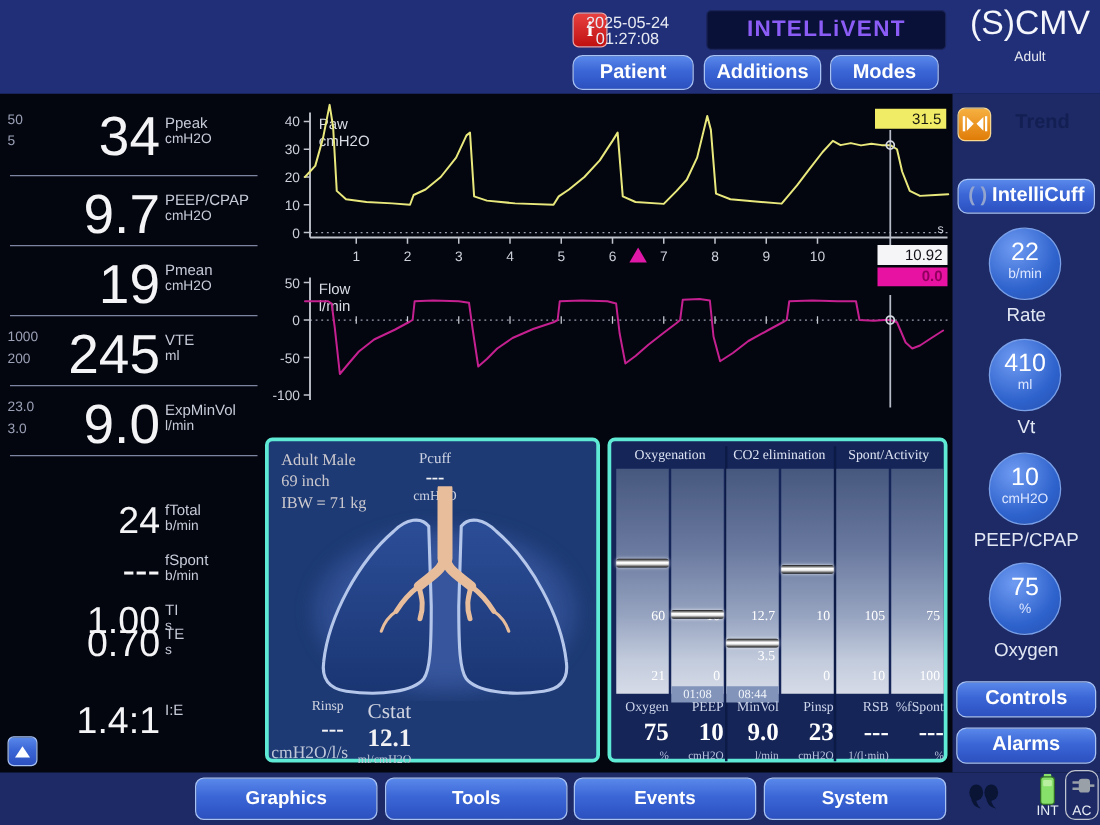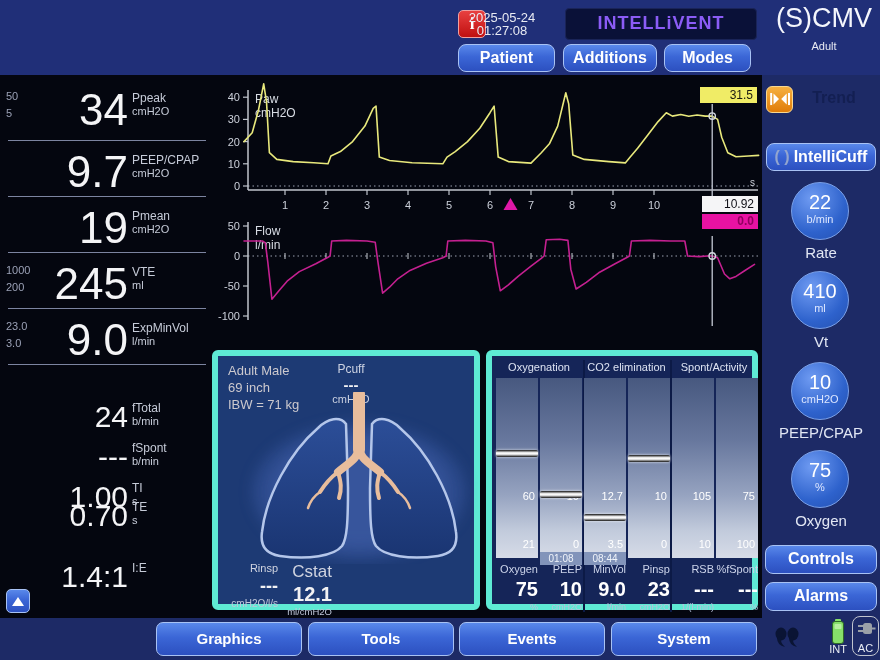--- a/index.html
+++ b/index.html
@@ -36,21 +36,21 @@
   .navbtn{position:absolute;left:6px;width:24px;height:24px;border-radius:5px;font-size:10px;
     line-height:23px;}
   #pagelabel{position:absolute;left:2px;top:548px;width:34px;font-size:11px;color:#d8dce8;text-align:center;}
   .tri-up{width:0;height:0;border-left:6px solid transparent;border-right:6px solid transparent;
     border-bottom:9px solid #fff;margin:7px auto 0;}
   .tri-down{width:0;height:0;border-left:6px solid transparent;border-right:6px solid transparent;
     border-top:9px solid #fff;margin:8px auto 0;}
   
   .vbox{position:absolute;font-size:12px;text-align:right;padding-right:4px;box-sizing:border-box;z-index:5;}
   
-  .panel{position:absolute;background:#1d3a74;border:6px solid #5eead4;border-radius:6px;box-sizing:border-box;}
+  .panel{position:absolute;background:#1d3a74;border:3px solid #5eead4;border-radius:6px;box-sizing:border-box;font-family:Liberation Serif, serif;}
   #gaugepanel{background:#152558;}
   .gcol{position:absolute;top:22px;height:180px;width:42px;
     background:linear-gradient(180deg,#47587f 0%,#68789e 35%,#96a3c0 65%,#c2cbdc 85%,#d6dbe7 100%);}
   .gnum{position:absolute;right:3px;font-size:11px;color:#fff;white-space:nowrap;}
   .gmarker{position:absolute;left:0;right:0;height:7px;border-radius:2px;
     background:linear-gradient(180deg,#101010 0%,#ffffff 40%,#f2f2f2 60%,#101010 100%);
     box-shadow:0 0 3px rgba(255,255,255,.8);}
   .gbadge{position:absolute;height:13px;background:#8294ba;color:#f0f4fa;font-size:10px;
     text-align:center;line-height:13px;}
   .ghead{position:absolute;top:5px;font-size:11px;color:#dde3f2;text-align:center;transform:translateX(-50%);white-space:nowrap;}
@@ -317,21 +317,21 @@
         <path d="M112,80 C115,90 116,97 113,106" stroke-width="4"></path>
         <path d="M154,80 C162,86 167,92 172,100" stroke-width="4"></path>
         <path d="M154,80 C151,90 150,97 153,106" stroke-width="4"></path>
         <path d="M94,100 C88,104 84,110 82,116" stroke-width="2.5"></path>
         <path d="M172,100 C178,104 182,110 184,116" stroke-width="2.5"></path>
       </g>
     </svg>
     <div class="abs" style="left:2px;top:206px;width:58px;text-align:right;">
       <div style="font-size:11px;color:#d0d4e0;">Rinsp</div>
       <div style="font-size:18px;font-weight:bold;color:#f2f2f4;line-height:24px;">---</div>
-      <div style="font-size:10px;color:#c0c8da;">cmH2O/l/s</div>
+      <div style="font-size:14px;color:#c0c8da;">cmH2O/l/s</div>
     </div>
     <div class="abs" style="left:64px;top:206px;width:50px;text-align:right;">
       <div style="font-size:17px;color:#d0d4e0;">Cstat</div>
       <div style="font-size:20px;font-weight:bold;color:#f2f2f4;line-height:24px;">12.1</div>
       <div style="font-size:9.5px;color:#c0c8da;">ml/cmH2O</div>
     </div>
   </div>
 
   <div class="panel" id="gaugepanel" style="left:486px;top:350px;width:272px;height:260px;">
       <div class="ghead" style="left: 47px;">Oxygenation</div>
@@ -345,21 +345,21 @@
         <div class="gmarker" style="top: calc(41.5% - 3px);"></div>
       </div>
       <div class="gcol" style="left: 48px; width: 42px;">
         <div class="gnum" style="top: 112px;">10</div>
         <div class="gnum" style="top: 160px;">0</div>
         <div class="gmarker" style="top: calc(64.5% - 3px);"></div>
       </div>
       <div class="gbadge" style="left: 48px; width: 42px; top: 196px;">01:08</div>
       <div class="gcol" style="left: 92px; width: 42px;">
         <div class="gnum" style="top: 112px;">12.7</div>
-        <div class="gnum" style="top: 160px;">3.5</div>
+        <div class="gnum" style="top: 144px;">3.5</div>
         <div class="gmarker" style="top: calc(77% - 3px);"></div>
       </div>
       <div class="gbadge" style="left: 92px; width: 42px; top: 196px;">08:44</div>
       <div class="gcol" style="left: 136px; width: 42px;">
         <div class="gnum" style="top: 112px;">10</div>
         <div class="gnum" style="top: 160px;">0</div>
         <div class="gmarker" style="top: calc(44.5% - 3px);"></div>
       </div>
       <div class="gcol" style="left: 180px; width: 42px;">
         <div class="gnum" style="top: 112px;">105</div>

